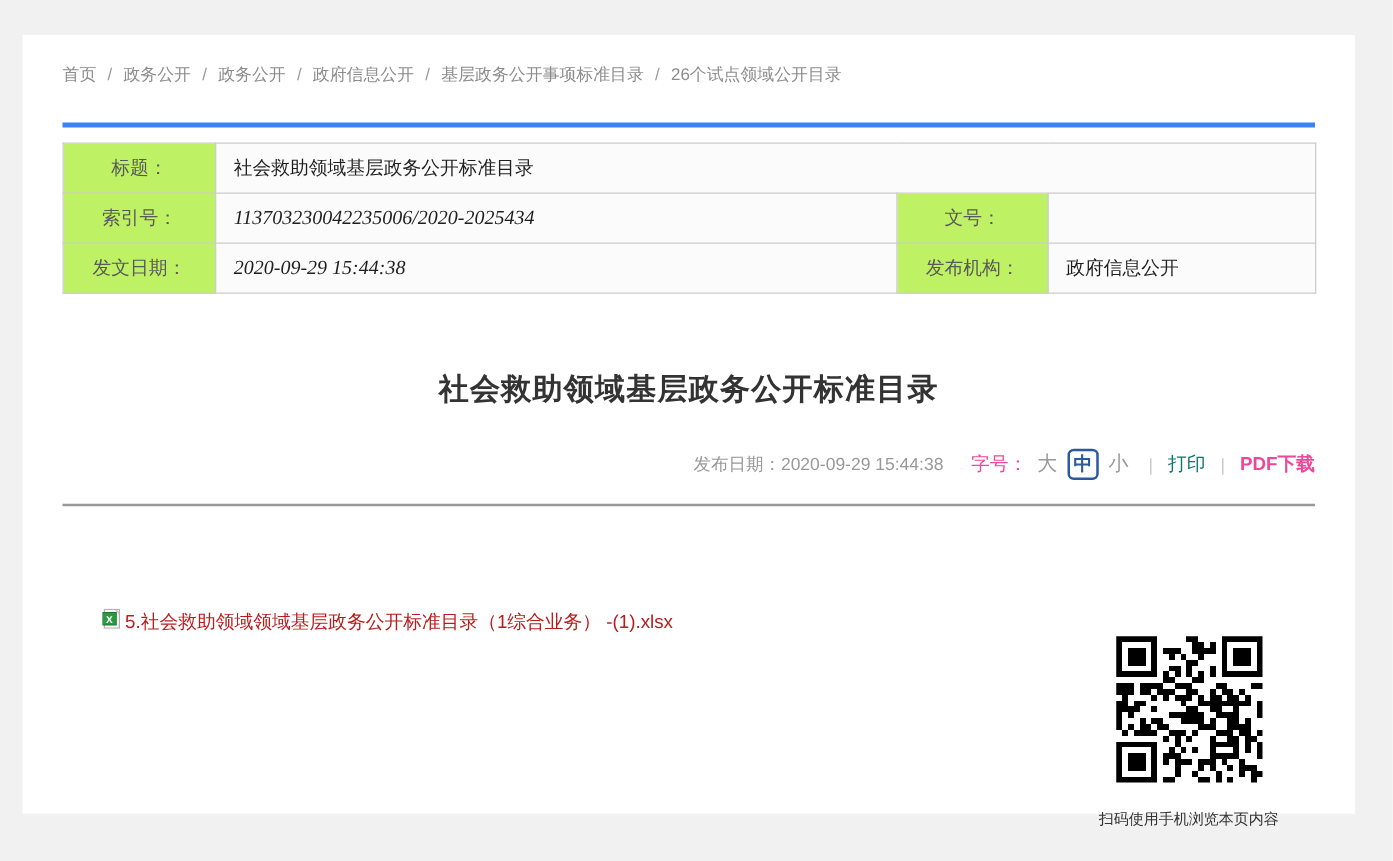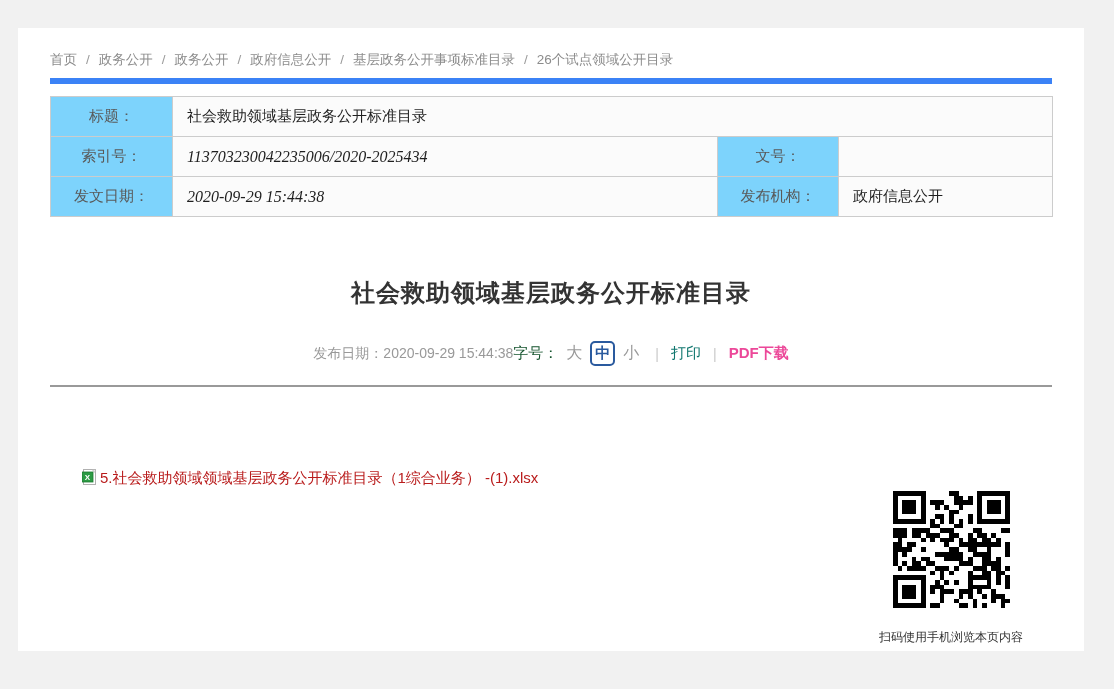--- a/index.html
+++ b/index.html
@@ -13,22 +13,22 @@
     margin-left: 18px;
     margin-top: 28px;
     width: 1066px;
     height: 623px;
     background: #ffffff;
   }
   .inner { padding: 0 32px; }
 
   
   .breadcrumb {
-    padding: 23px 0 9px 0;
-    border-bottom: 6px solid #3b82f6;
+    padding: 23px 0 29px 0;
+    border-bottom: 4px solid #3b82f6;
     font-size: 13.5px;
     color: #8c8c8c;
   }
   .breadcrumb a {
     color: #8c8c8c;
     text-decoration: none;
     cursor: pointer;
   }
   .breadcrumb .sep { color: #9b9b9b; margin: 0 9px; }
 
@@ -39,21 +39,21 @@
     border-collapse: collapse;
     table-layout: fixed;
     font-size: 15px;
   }
   table.meta td {
     border: 1px solid #cccccc;
     height: 40px;
     vertical-align: middle;
   }
   td.lbl {
-    background: #7dd3fc;
+    background: #bef264;
     color: #595959;
     text-align: center;
     width: 122px;
   }
   td.val {
     background: #fbfbfb;
     color: #1f1f1f;
     padding-left: 14px;
   }
   td.val.num { font-family: "Liberation Serif", "DejaVu Serif", serif; font-size: 16px; font-style: italic; }
@@ -67,26 +67,26 @@
     font-size: 24px;
     letter-spacing: 1px;
     color: #333333;
     font-weight: bold;
   }
 
   
   .meta-row {
     margin-top: 32px;
     display: flex;
-    justify-content: center;
+    justify-content: flex-end;
     align-items: center;
   }
   .pub-date { color: #999999; font-size: 14px; }
   .tools { display: flex; align-items: center; font-size: 15px; color: #333; }
-  .tools .fs-label { color: #14532d; margin-right: 4px; }
+  .tools .fs-label { color: #ec4899; margin-right: 4px; margin-left: 22px; }
   .fs-opt { color: #999999; font-size: 16px; margin: 0 4px; cursor: pointer; }
   .fs-opt.active {
     color: #2a5a9e;
     border: 2px solid #2a5a9e;
     border-radius: 5px;
     width: 25px; height: 25px;
     display: inline-flex; align-items: center; justify-content: center;
     font-weight: bold; font-size: 15px;
   }
   .tools .bar { color: #c9c9c9; margin: 0 12px; font-size: 14px; }

